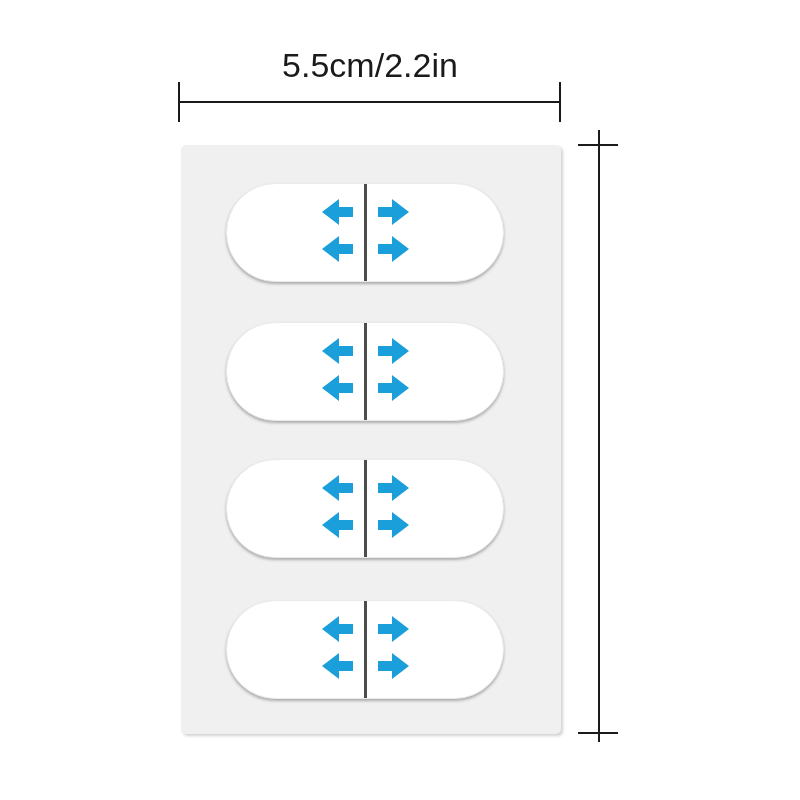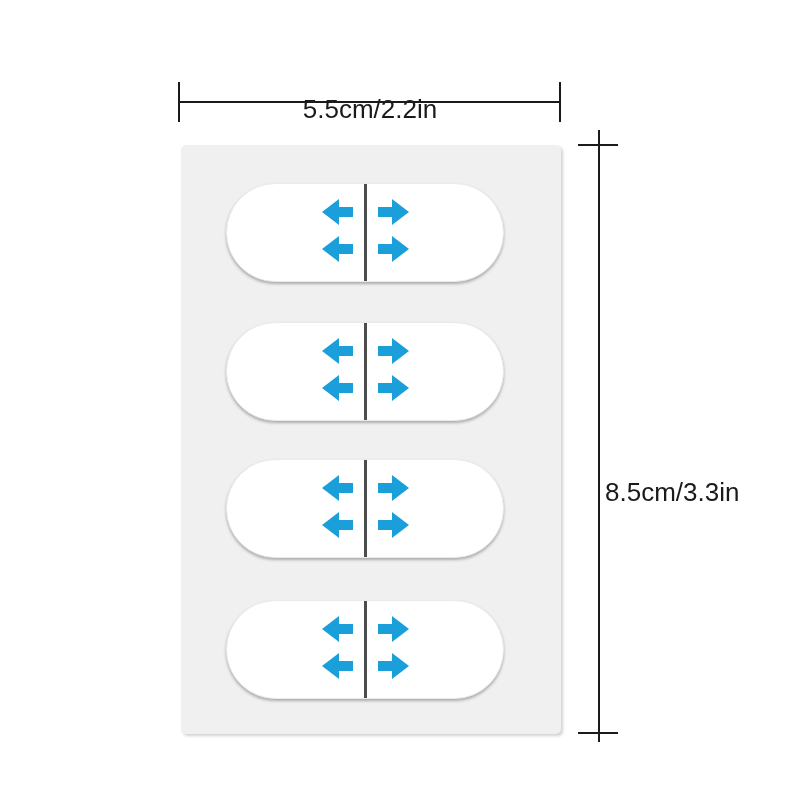--- a/index.html
+++ b/index.html
@@ -12,25 +12,24 @@
     overflow: hidden;
   }
   .canvas {
     position: relative;
     width: 800px;
     height: 800px;
   }
   
   .dim-label {
     position: absolute;
-    font-size: 26px;
+    font-size: 34px;
     line-height: 38px;
     color: var(--dimension-black, #1a1a1a);
     white-space: nowrap;
-    margin-top: 44px;
   }
   .dim-label.top {
     left: 179px;
     top: 46px;
     width: 382px;
     text-align: center;
   }
   .dim-label.right {
     left: 605px;
     top: 429px;
@@ -118,21 +117,20 @@
 </head>
 <body>
 
 <div class="canvas">
 
   <div class="dim-label top">5.5cm/2.2in</div>
   <div class="dim-hline"></div>
   <div class="dim-vtick left"></div>
   <div class="dim-vtick right"></div>
 
-  <div class="dim-label right">8.5cm/3.3in</div>
   <div class="dim-vline"></div>
   <div class="dim-htick top"></div>
   <div class="dim-htick bottom"></div>
 
   <div class="sheet">
 
     <div class="strip s1">
       <div class="divider"></div>
       <svg class="arrow col-left row1" viewBox="0 0 31 26">
           <polygon points="31,8 17,8 17,0 0,13 17,26 17,18 31,18"></polygon>

